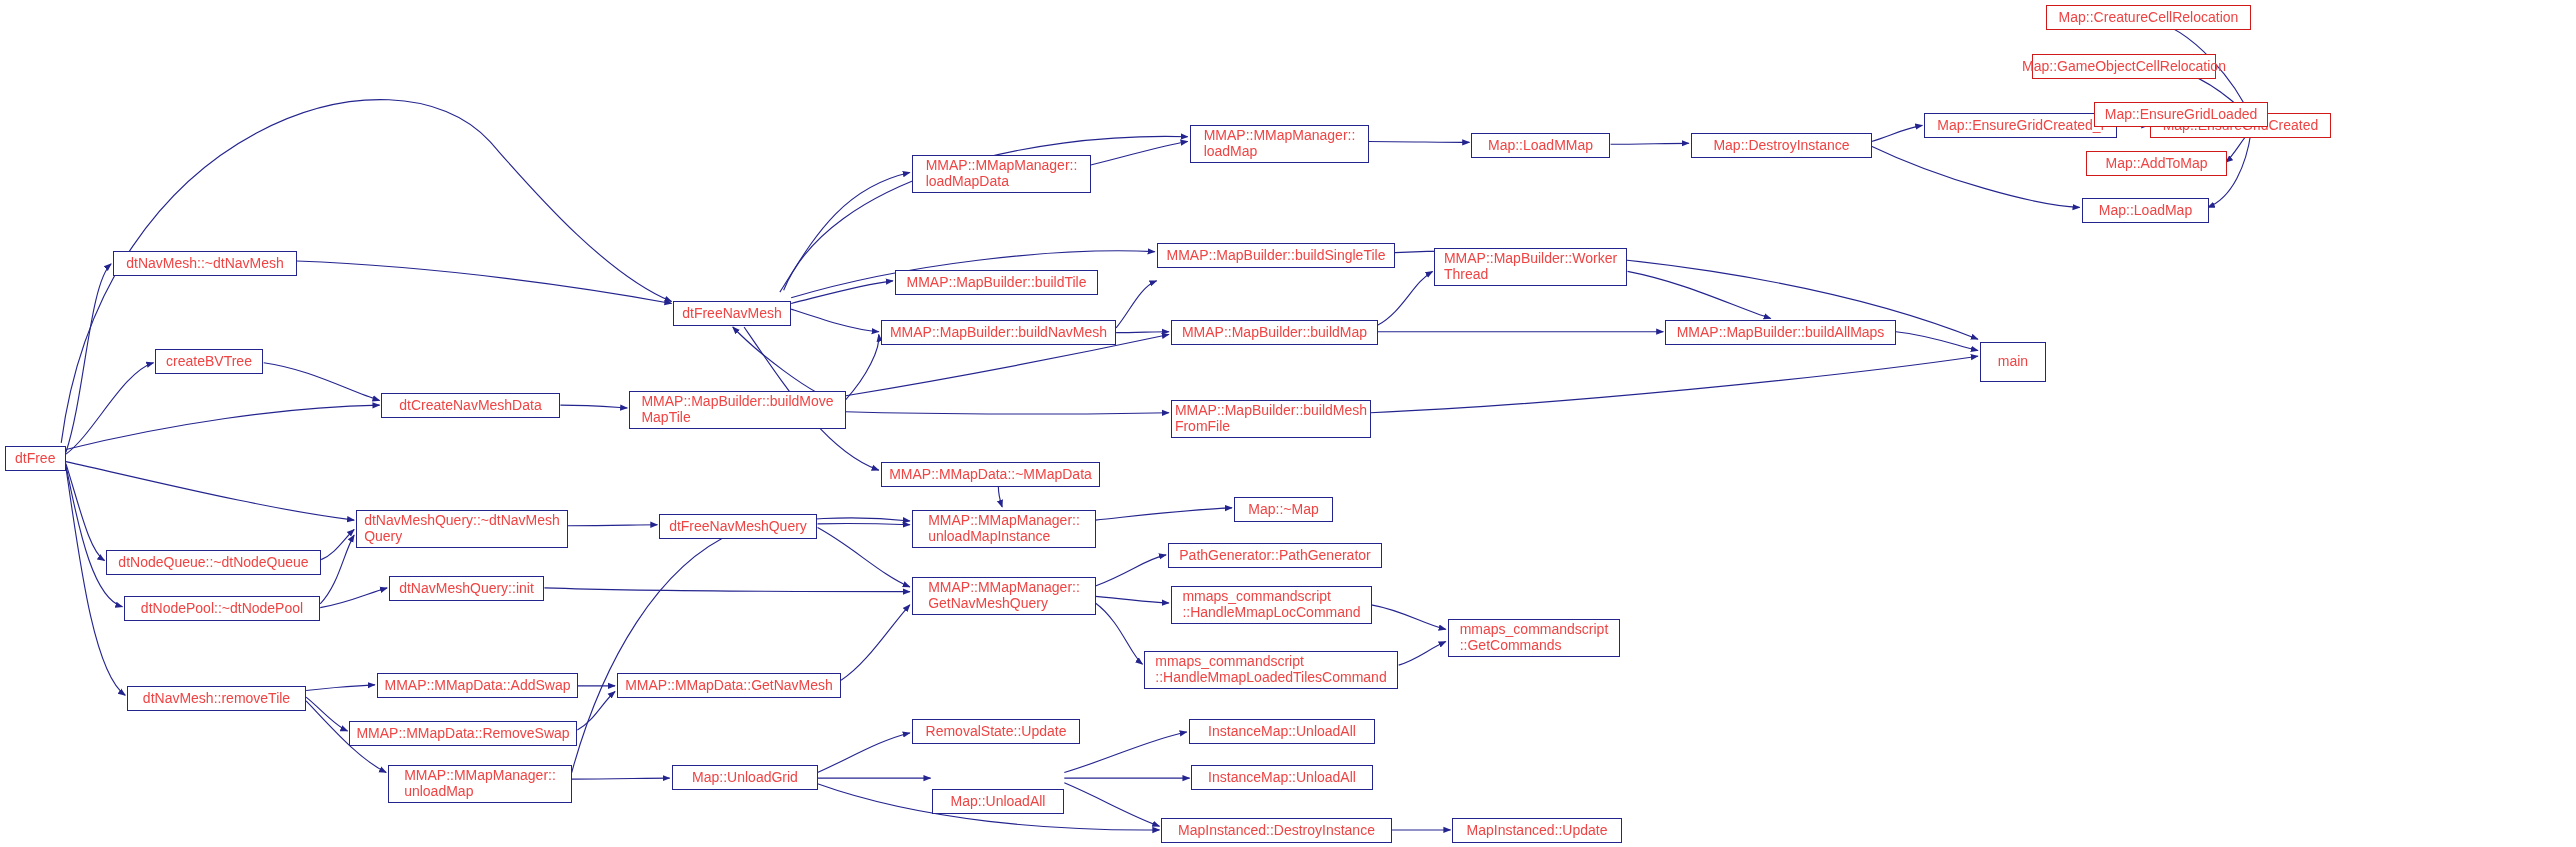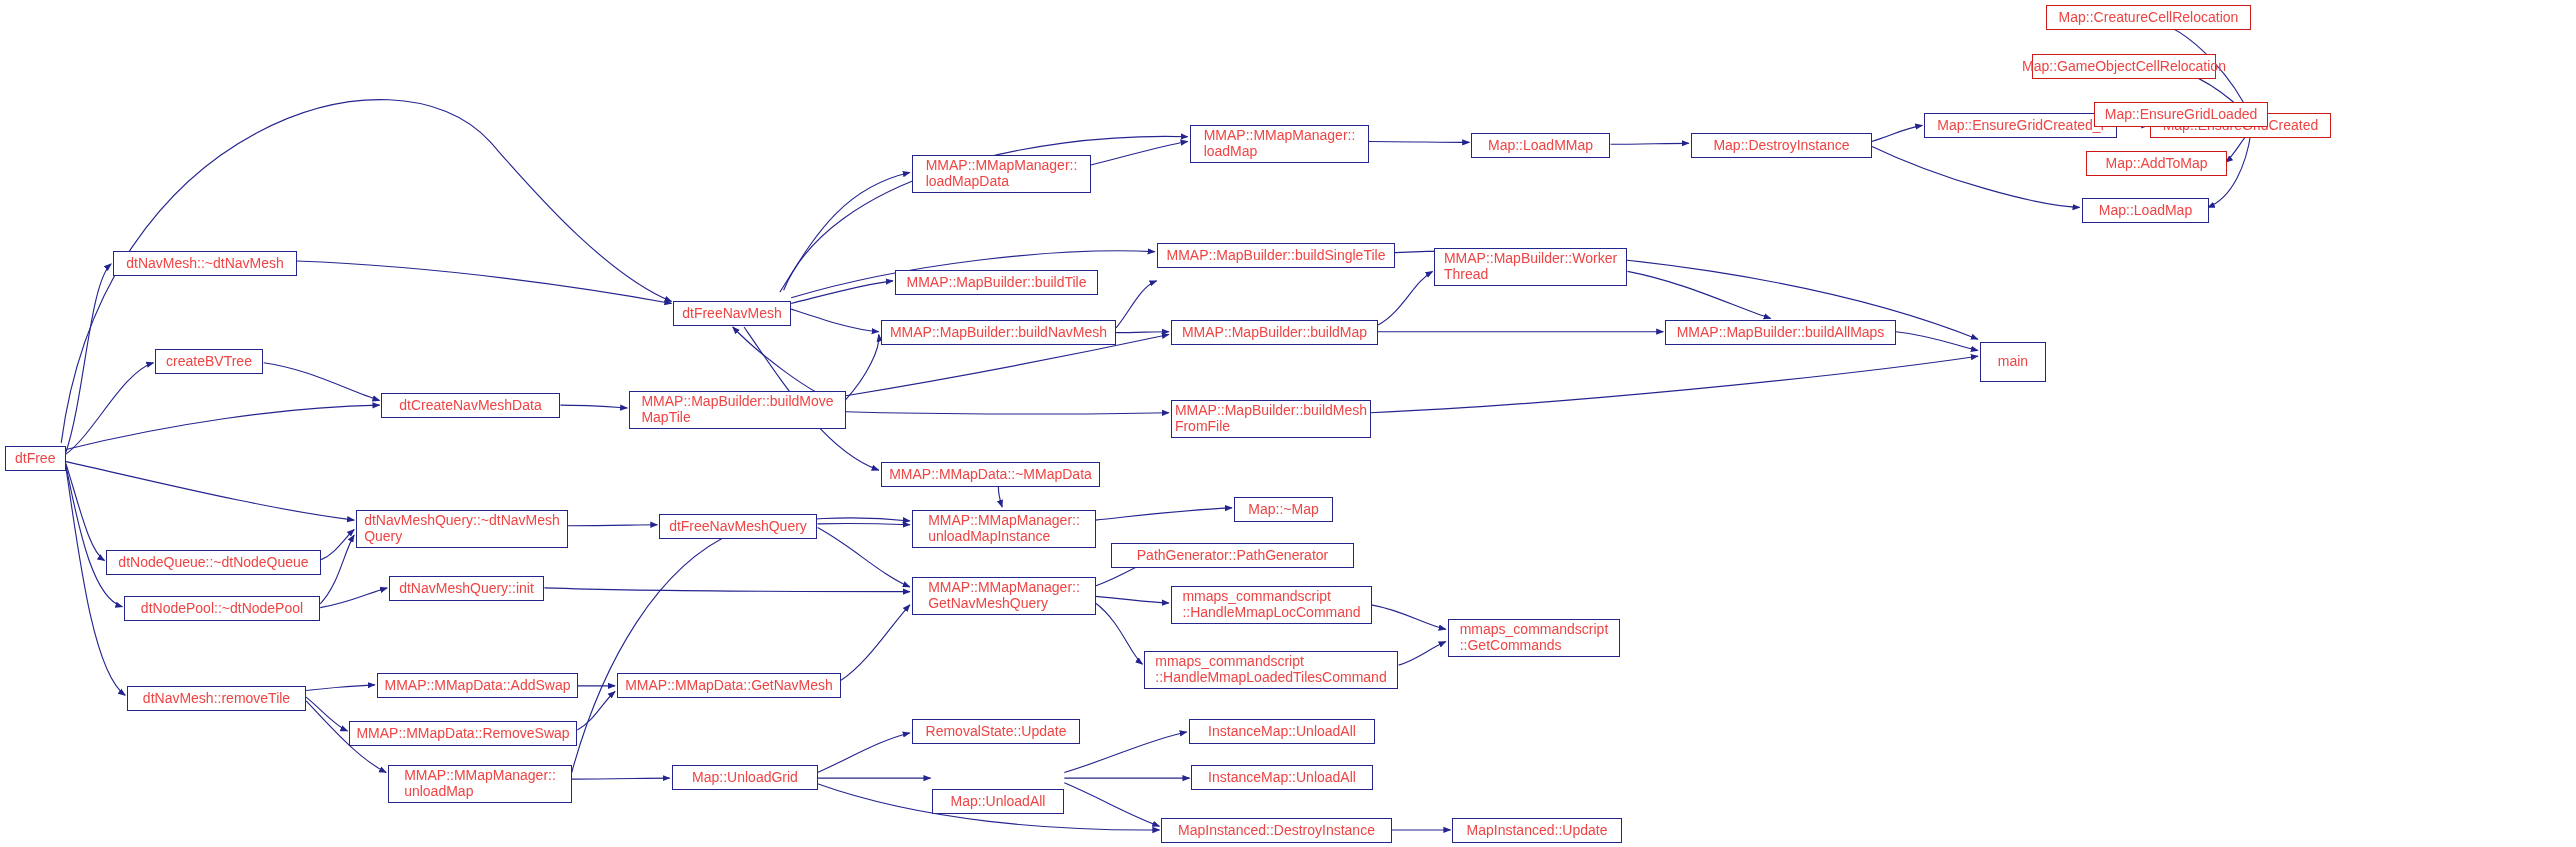--- a/index.html
+++ b/index.html
@@ -188,21 +188,21 @@
     <div class="node" style="left: 1189px; top: 719px; width: 186px; height: 25.4px;">InstanceMap::UnloadAll</div>
     <div class="node" style="left: 1191px; top: 765px; width: 182px; height: 25.4px;">InstanceMap::UnloadAll</div>
     <div class="node" style="left: 1161px; top: 818px; width: 231px; height: 25.4px;">MapInstanced::DestroyInstance</div>
     <div class="node" style="left: 1452px; top: 818px; width: 170px; height: 25.4px;">MapInstanced::Update</div>
     <div class="node" style="left: 912px; top: 577px; width: 184px; height: 38px;">MMAP::MMapManager::
 GetNavMeshQuery</div>
     <div class="node" style="left: 912px; top: 510px; width: 184px; height: 38px;">MMAP::MMapManager::
 unloadMapInstance</div>
     <div class="node" style="left: 881px; top: 462px; width: 219px; height: 25.4px;">MMAP::MMapData::~MMapData</div>
     <div class="node" style="left: 1234px; top: 497px; width: 99px; height: 25.4px;">Map::~Map</div>
-    <div class="node" style="left: 1111px; top: 543px; width: 243px; height: 25.4px;">PathGenerator::PathGenerator</div>
+    <div class="node" style="left: 1168px; top: 543px; width: 214px; height: 25.4px;">PathGenerator::PathGenerator</div>
     <div class="node" style="left: 1171px; top: 586px; width: 201px; height: 38px;">mmaps_commandscript
 ::HandleMmapLocCommand</div>
     <div class="node" style="left: 1144px; top: 651px; width: 254px; height: 38px;">mmaps_commandscript
 ::HandleMmapLoadedTilesCommand</div>
     <div class="node" style="left: 1448px; top: 619px; width: 172px; height: 38px;">mmaps_commandscript
 ::GetCommands</div>
     <div class="node" style="left: 629px; top: 391px; width: 217px; height: 38px;">MMAP::MapBuilder::buildMove
 MapTile</div>
     <div class="node" style="left: 895px; top: 270px; width: 203px; height: 25.4px;">MMAP::MapBuilder::buildTile</div>
     <div class="node" style="left: 881px; top: 320px; width: 235px; height: 25.4px;">MMAP::MapBuilder::buildNavMesh</div>

